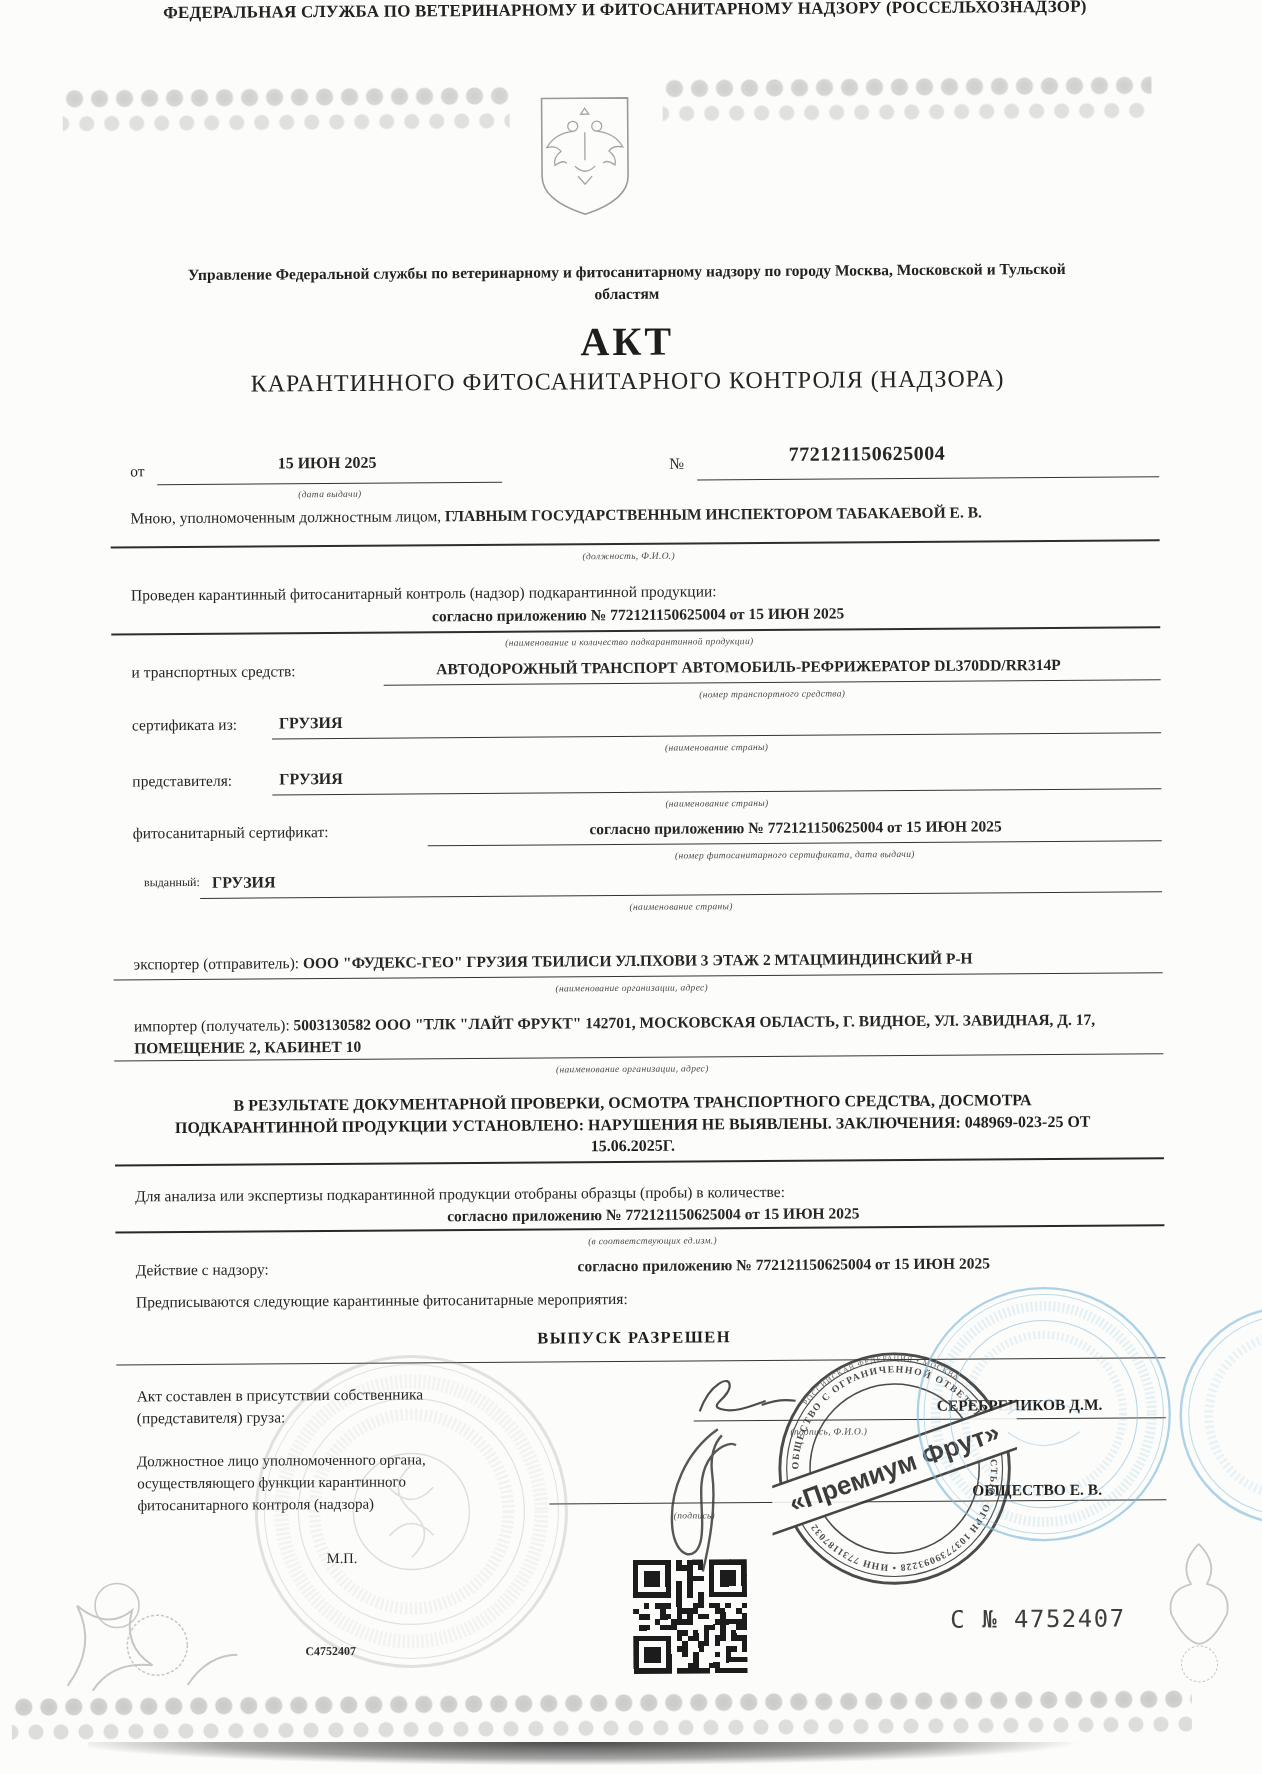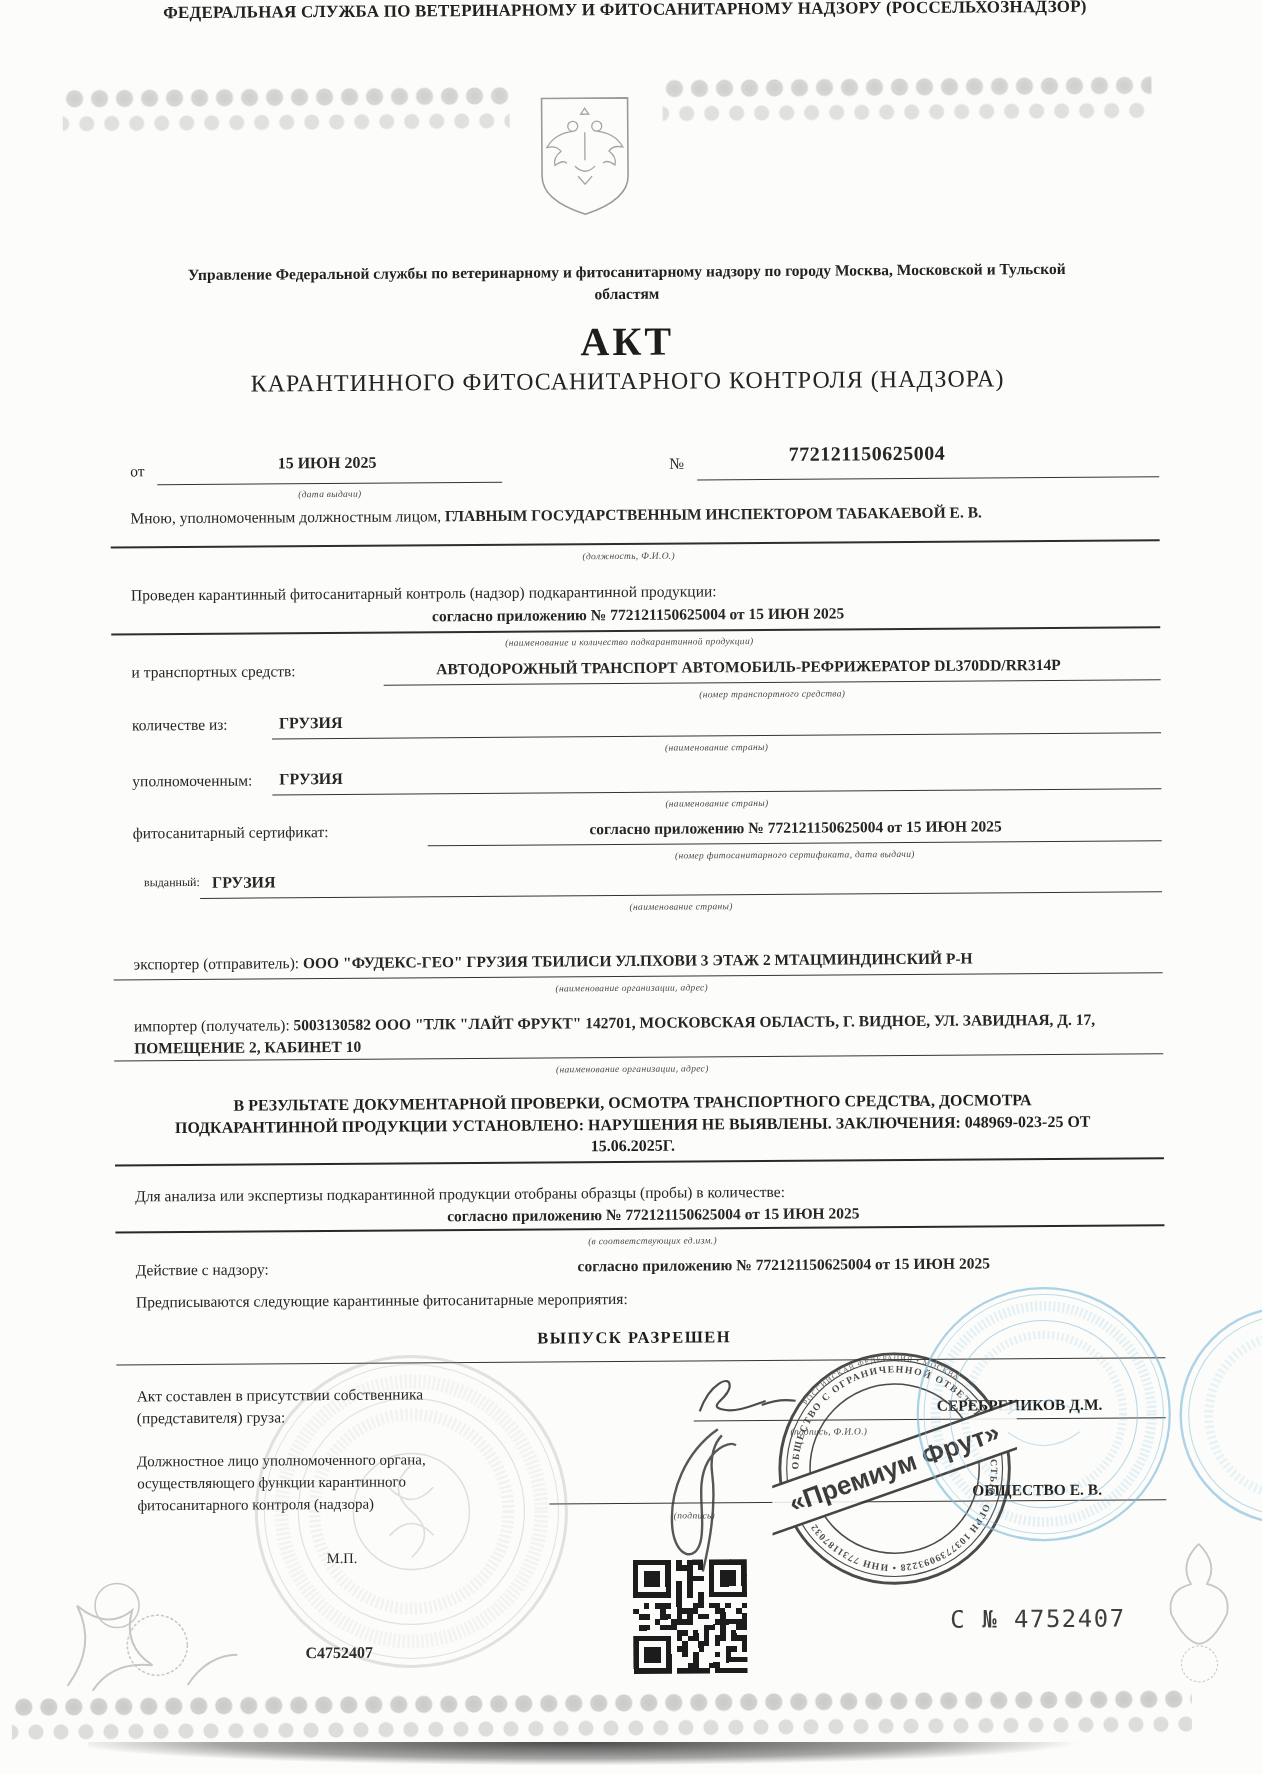--- a/index.html
+++ b/index.html
@@ -93,21 +93,21 @@
   #owner-cap{left:700px;top:1428px;width:250px;}
   #official-label{left:133px;top:1448px;width:370px;font-size:15px;line-height:1.45;}
   #official-name{left:968px;top:1484px;font-weight:bold;font-size:15.5px;color:#1f1f1f;}
   #official-rule{left:545px;top:1503px;width:617px;}
   #official-cap{left:560px;top:1511px;width:260px;}
   #mp{left:322px;top:1548px;font-size:14.5px;}
   
   #qr{left:628px;top:1560px;width:114px;height:114px;}
   #serial-right{left:945px;top:1608px;width:230px;font-family:"DejaVu Sans Mono", monospace;
                 font-size:24px;letter-spacing:1.5px;color:#3e3e3e;}
-  #serial-left{left:300px;top:1642px;font-weight:bold;font-size:16px;color:#2e2e2e;}
+  #serial-left{left:300px;top:1642px;font-weight:bold;font-size:12px;color:#2e2e2e;}
   
   #band-left{left:68px;top:80px;width:447px;height:52px;}
   #band-right{left:668px;top:74px;width:489px;height:52px;}
   #band-bottom{left:6px;top:1688px;width:1180px;height:52px;opacity:.9;}
   #crest{left:531px;top:92px;width:118px;height:128px;}
   #vignette-left{left:52px;top:1542px;width:195px;height:155px;}
   #vignette-right{left:1128px;top:1538px;width:132px;height:160px;}
   #shadow-bottom{left:88px;top:1742px;width:1080px;height:30px;
      background:radial-gradient(ellipse 60% 100% at 45% 0%, rgba(55,55,55,.9), rgba(95,95,95,.55) 55%, rgba(120,120,120,0) 78%);}
   
@@ -165,26 +165,26 @@
   <div class="abs" id="control-label">Проведен карантинный фитосанитарный контроль (надзор) подкарантинной продукции:</div>
   <div class="abs" id="control-value">согласно приложению № 772121150625004 от 15 ИЮН 2025</div>
   <div class="abs rule2" id="control-rule"></div>
   <div class="abs cap" id="control-cap">(наименование и количество подкарантинной продукции)</div>
 
   <div class="abs" id="transport-label">и транспортных средств:</div>
   <div class="abs" id="transport-value">АВТОДОРОЖНЫЙ ТРАНСПОРТ АВТОМОБИЛЬ-РЕФРИЖЕРАТОР DL370DD/RR314P</div>
   <div class="abs rule" id="transport-rule"></div>
   <div class="abs cap" id="transport-cap">(номер транспортного средства)</div>
 
-  <div class="abs" id="arrived-label">количестве из:</div>
+  <div class="abs" id="arrived-label">сертификата из:</div>
   <div class="abs" id="arrived-value">ГРУЗИЯ</div>
   <div class="abs rule" id="arrived-rule"></div>
   <div class="abs cap" id="arrived-cap">(наименование страны)</div>
 
-  <div class="abs" id="origin-label">уполномоченным:</div>
+  <div class="abs" id="origin-label">представителя:</div>
   <div class="abs" id="origin-value">ГРУЗИЯ</div>
   <div class="abs rule" id="origin-rule"></div>
   <div class="abs cap" id="origin-cap">(наименование страны)</div>
 
   <div class="abs" id="cert-label">фитосанитарный сертификат:</div>
   <div class="abs" id="cert-value">согласно приложению № 772121150625004 от 15 ИЮН 2025</div>
   <div class="abs rule" id="cert-rule"></div>
   <div class="abs cap" id="cert-cap">(номер фитосанитарного сертификата, дата выдачи)</div>
 
   <div class="abs" id="issued-label">выданный:</div>

